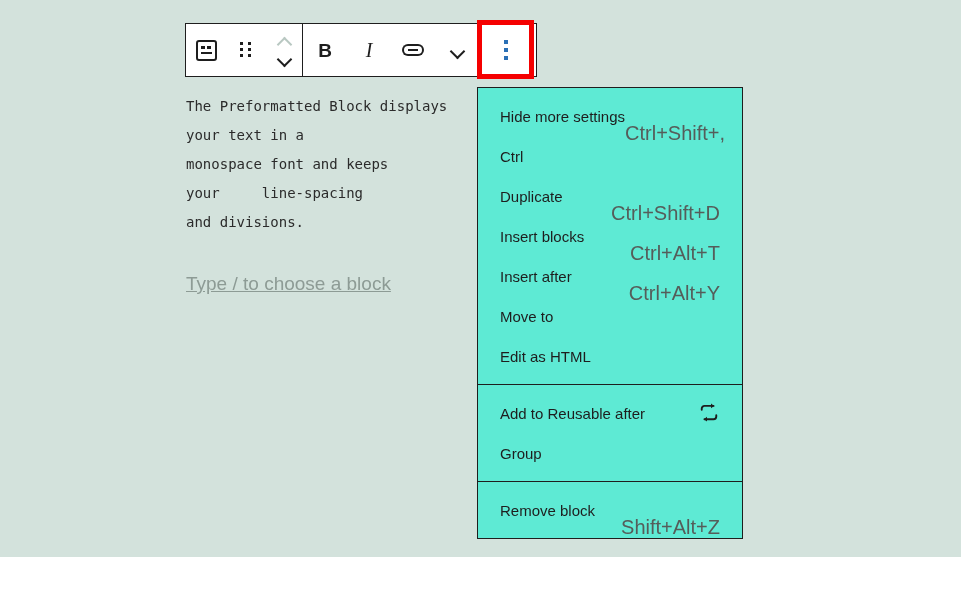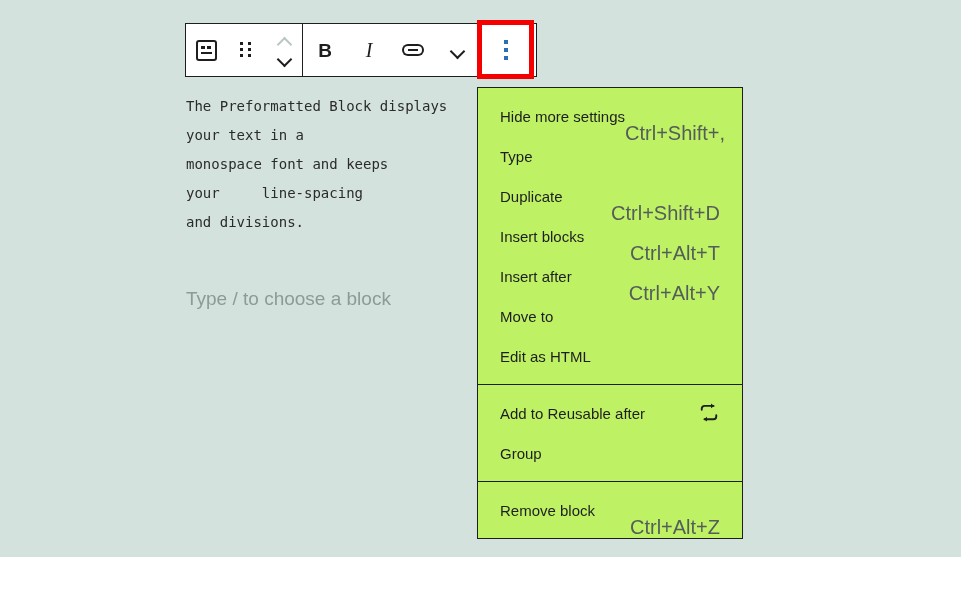--- a/index.html
+++ b/index.html
@@ -221,34 +221,35 @@
     font-size: 14px;
     line-height: 29px;
     color: #2b2b2b;
     white-space: pre;
     z-index: 1;
   }
 
   #empty-paragraph {
     position: absolute;
     left: 186px;
-    top: 288px;
+    top: 273px;
     font-family: "Liberation Sans", sans-serif;
     font-size: 19px;
     color: #8d9b95;
     z-index: 1;
+    text-decoration: underline;
   }
 
   
   #more-menu {
     position: absolute;
     left: 477px;
     top: 87px;
     width: 266px;
-    background: #bef264;
+    background: #5eead4;
     border: 1px solid #1e1e1e;
     box-sizing: border-box;
     z-index: 6;
   }
   .menu-section {
     padding: 8px 0;
   }
   .menu-section + .menu-section {
     border-top: 1px solid #1e1e1e;
   }
@@ -345,21 +346,21 @@
 </div>
 
 <div id="more-menu">
 
   <div class="menu-section">
     <div class="menu-item">
       <span class="menu-item-label">Hide more settings</span>
       <span class="menu-item-shortcut">Ctrl+Shift+,</span>
     </div>
     <div class="menu-item">
-      <span class="menu-item-label">Type</span>
+      <span class="menu-item-label">Ctrl</span>
       <span class="menu-item-shortcut"></span>
     </div>
     <div class="menu-item">
       <span class="menu-item-label">Duplicate</span>
       <span class="menu-item-shortcut">Ctrl+Shift+D</span>
     </div>
     <div class="menu-item">
       <span class="menu-item-label">Insert blocks</span>
       <span class="menu-item-shortcut">Ctrl+Alt+T</span>
     </div>
@@ -391,17 +392,17 @@
     </div>
     <div class="menu-item">
       <span class="menu-item-label">Group</span>
       <span class="menu-item-shortcut"></span>
     </div>
   </div>
 
   <div class="menu-section">
     <div class="menu-item">
       <span class="menu-item-label">Remove block</span>
-      <span class="menu-item-shortcut">Ctrl+Alt+Z</span>
+      <span class="menu-item-shortcut">Shift+Alt+Z</span>
     </div>
   </div>
 
 </div>
 
 </body></html>

